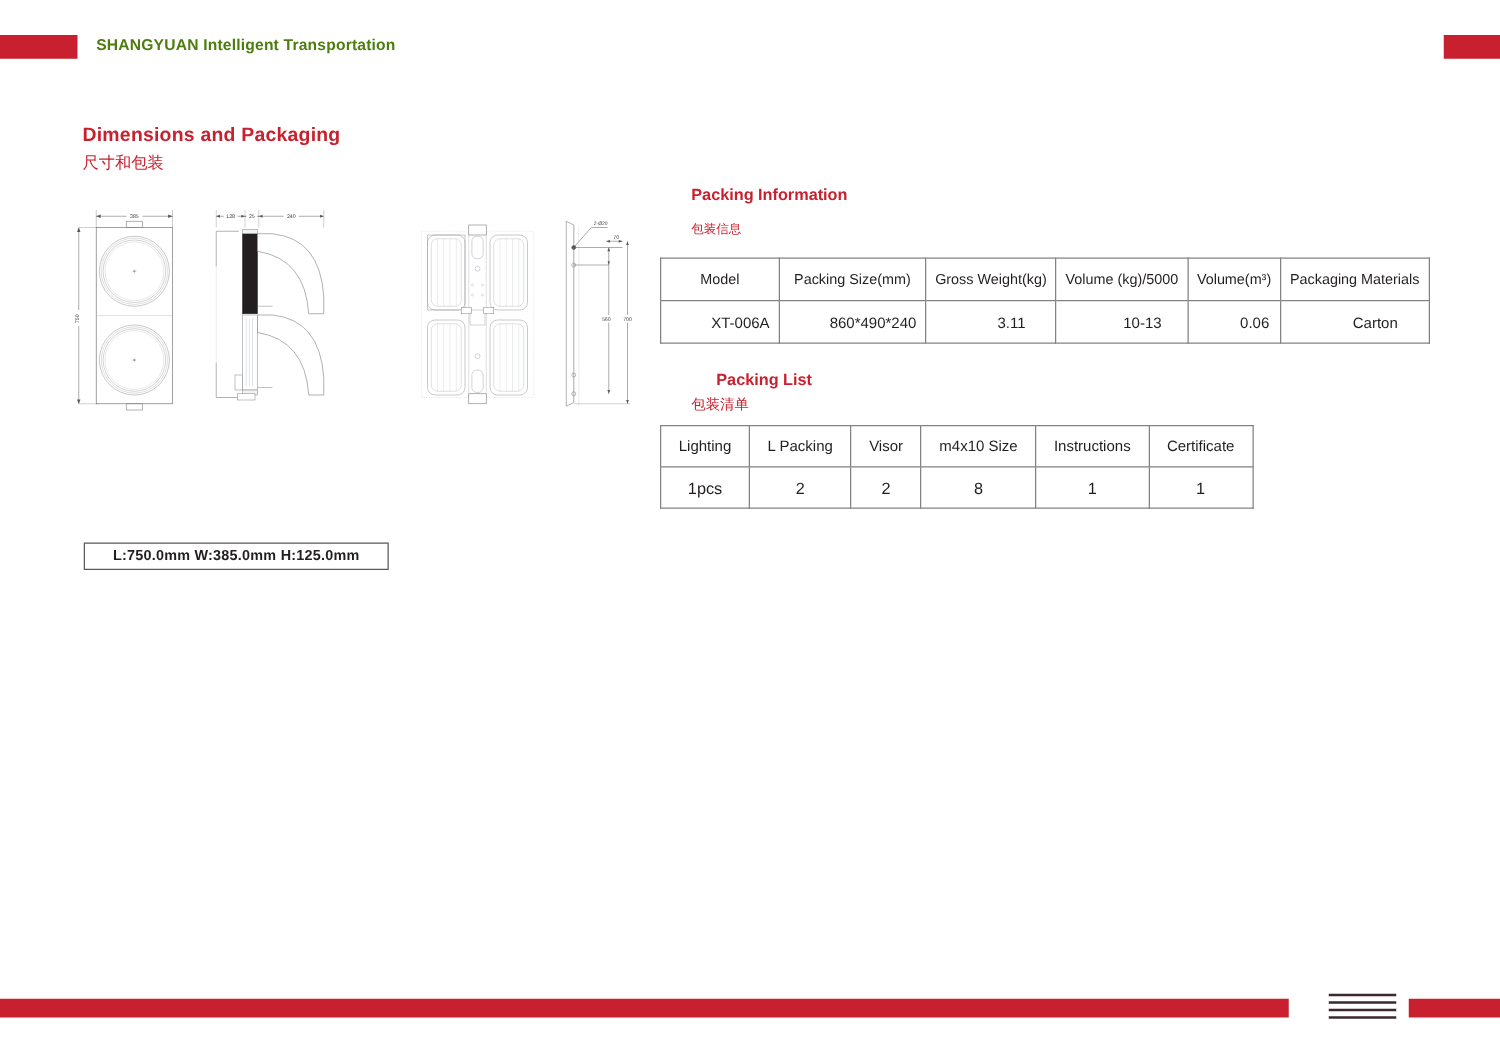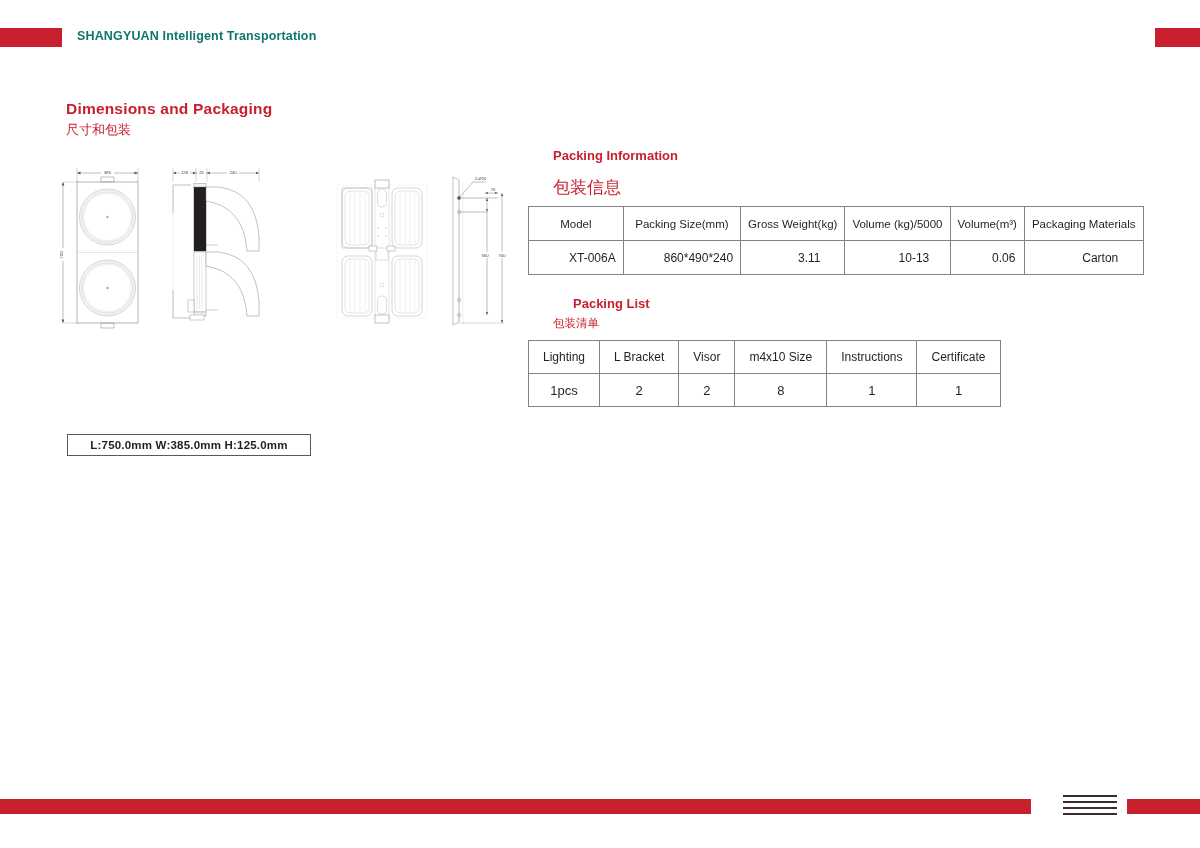--- a/index.html
+++ b/index.html
@@ -33,21 +33,21 @@
     width: 45px;
     height: 19px;
     background: #c8202e;
   }
   .header-title {
     position: absolute;
     left: 77px;
     top: 29px;
     font-size: 12.5px;
     font-weight: bold;
-    color: #0f766e;
+    color: #4d7c0f;
     letter-spacing: 0.15px;
     white-space: nowrap;
   }
 
   
   .section-title-en {
     position: absolute;
     left: 66px;
     top: 100px;
     font-size: 15.5px;
@@ -103,21 +103,21 @@
     top: 148px;
     font-size: 13px;
     font-weight: bold;
     color: #c8202e;
     white-space: nowrap;
   }
   .pi-title-cn {
     position: absolute;
     left: 553px;
     top: 176px;
-    font-size: 17px;
+    font-size: 10px;
     color: #c8202e;
     white-space: nowrap;
   }
   .pl-title-en {
     position: absolute;
     left: 553px;
     top: 296px;
     font-size: 13px;
     font-weight: bold;
     color: #c8202e;
@@ -434,21 +434,21 @@
   </tbody>
 </table>
 
 <div class="pl-title-en">Packing List</div>
 <div class="pl-title-cn">包装清单</div>
 
 <table class="data-table" id="packing-list-table">
   <thead>
     <tr>
       <th>Lighting</th>
-      <th>L Bracket</th>
+      <th>L Packing</th>
       <th>Visor</th>
       <th>m4x10 Size</th>
       <th>Instructions</th>
       <th>Certificate</th>
     </tr>
   </thead>
   <tbody>
     <tr>
       <td>1pcs</td>
       <td>2</td>

